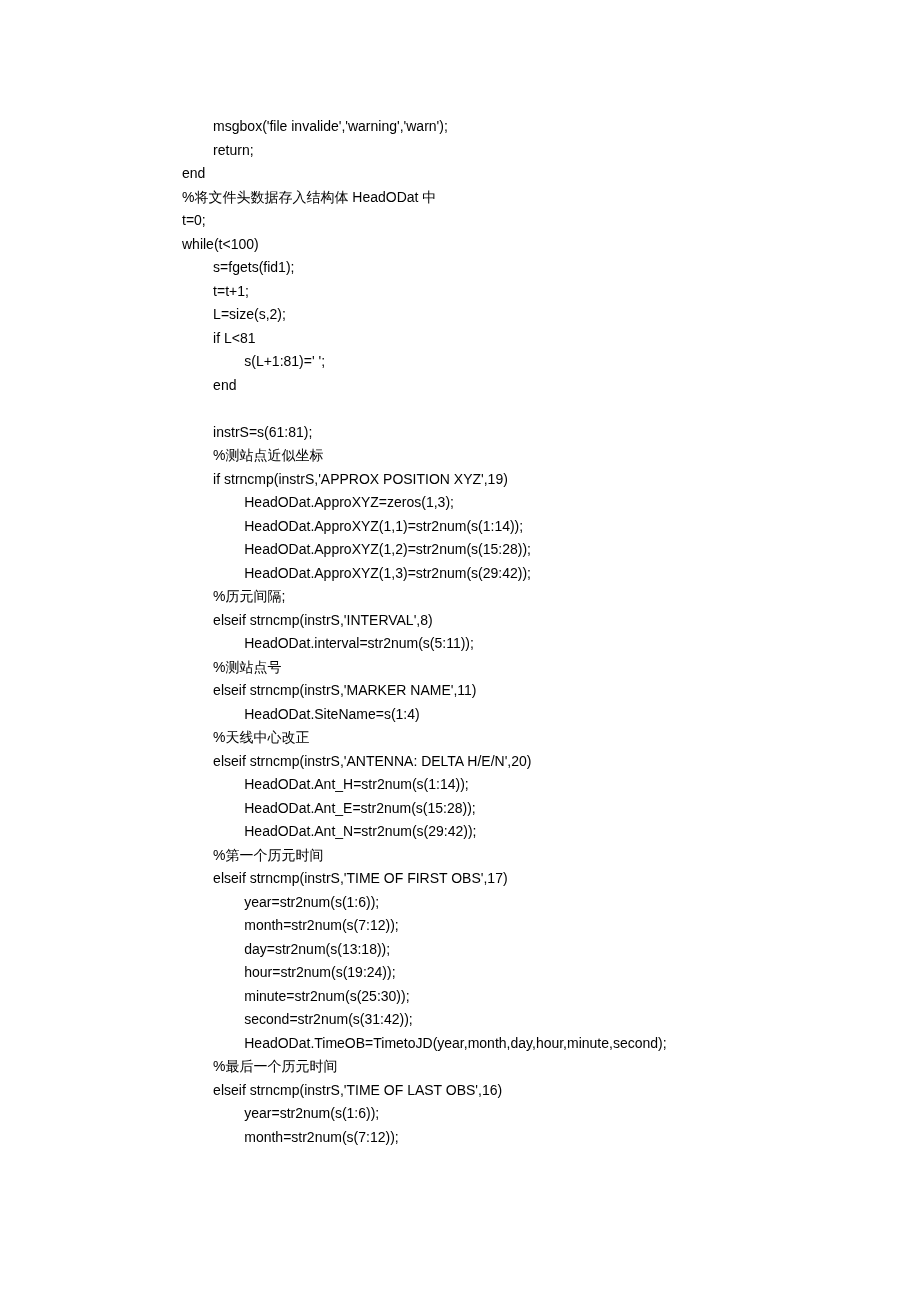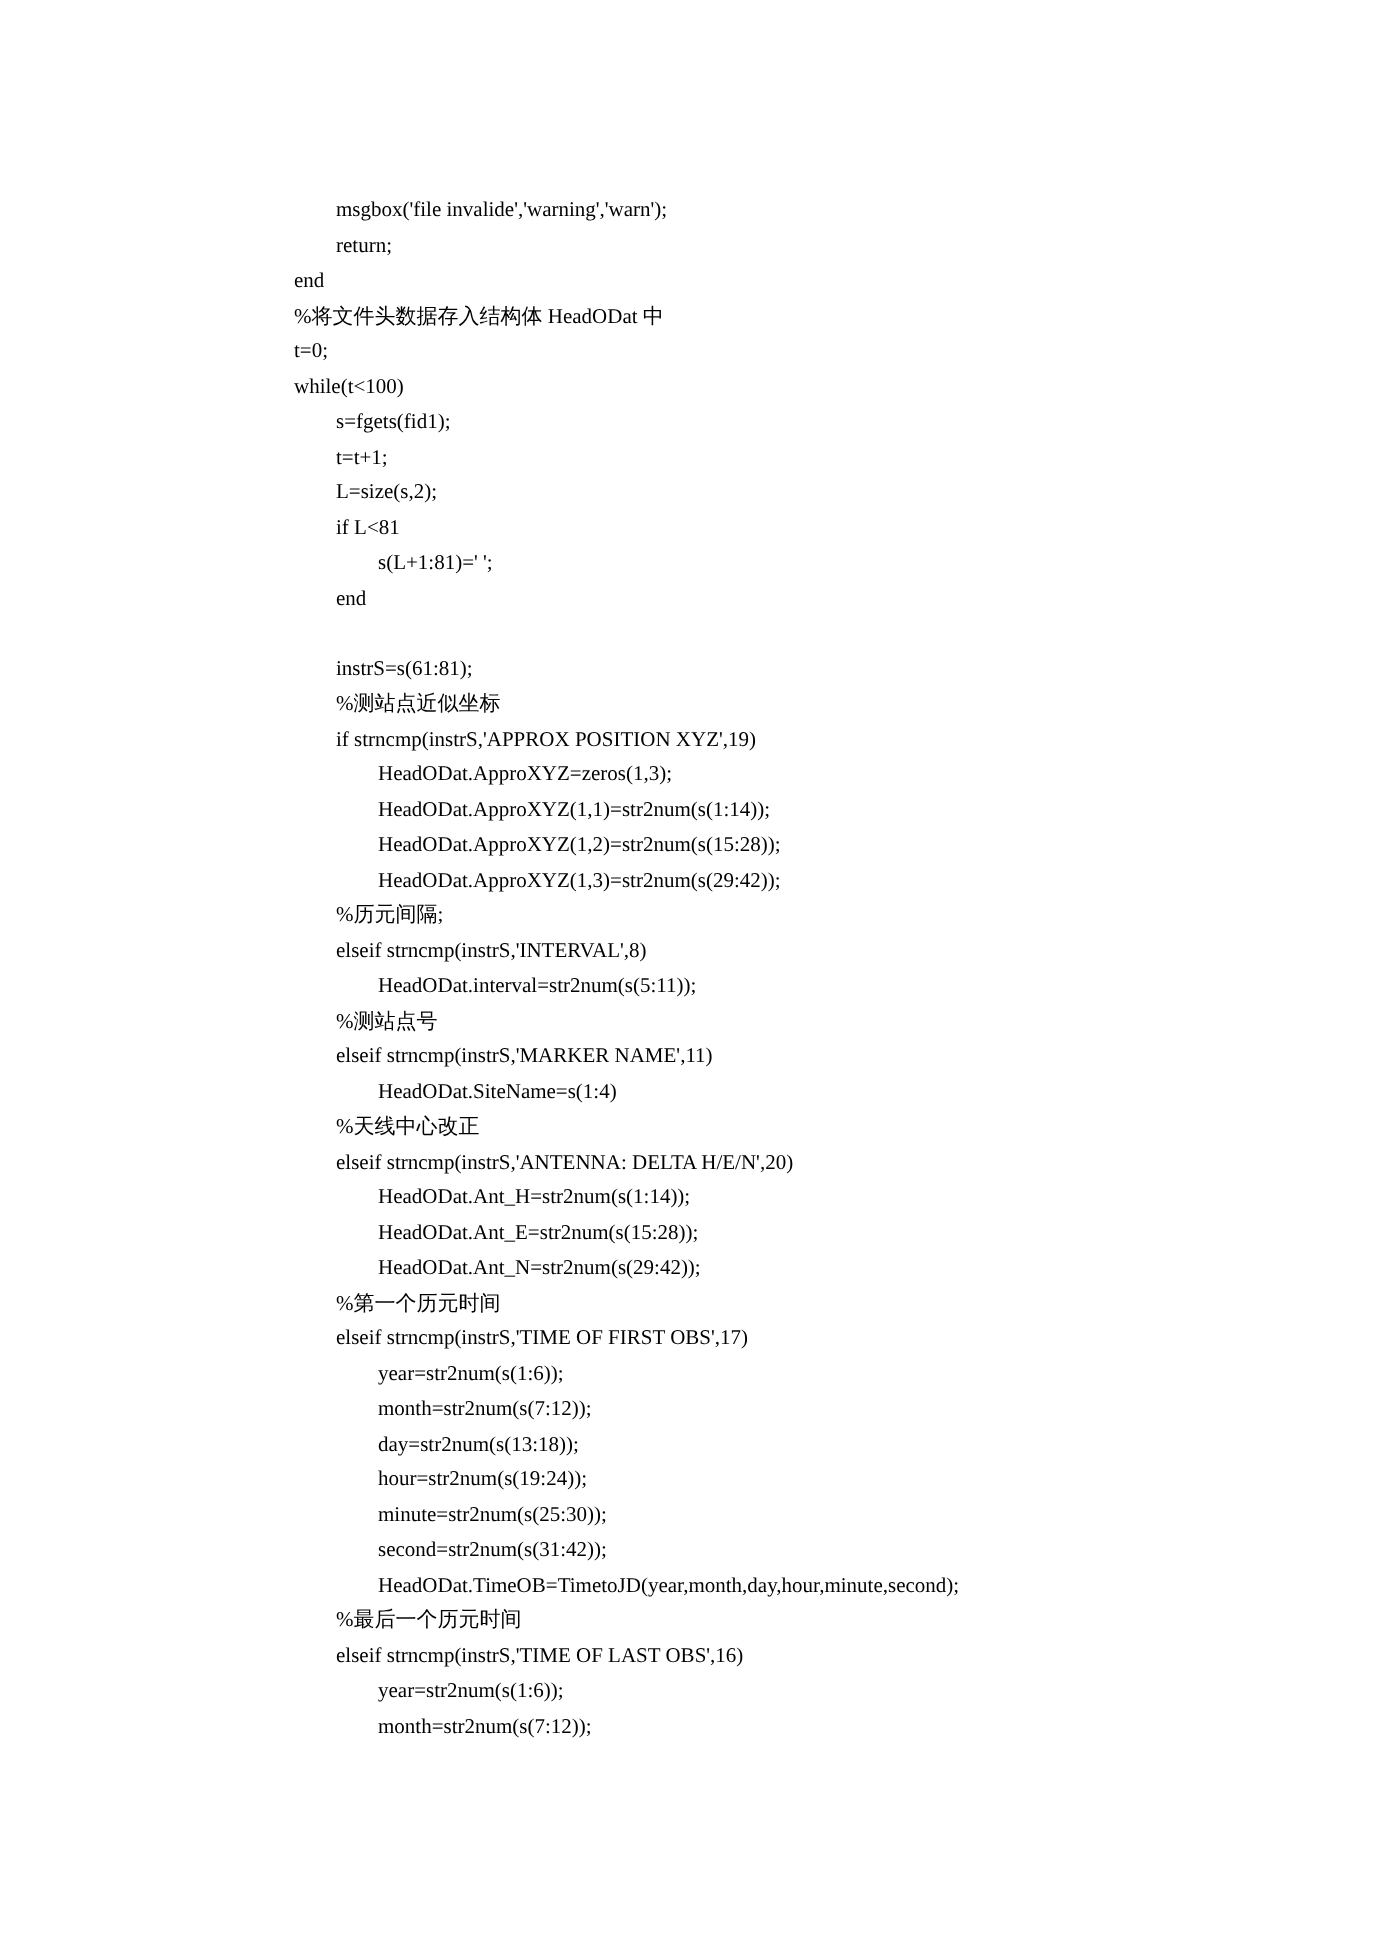--- a/index.html
+++ b/index.html
@@ -11,22 +11,22 @@
     width: 920px;
     min-height: 1302px;
     box-sizing: border-box;
     padding: 115px 0 0 182px;
     font-family: Calibri, "Segoe UI", Arial, "Microsoft YaHei", sans-serif;
     font-size: 14px;
     line-height: 23.5px;
     color: #000;
   }
   pre.code {
-    margin: 14px;
-    font-family: Liberation Serif, serif;
+    margin: 0;
+    font-family: Liberation Sans, sans-serif;
     font-size: inherit;
     line-height: inherit;
     white-space: pre;
   }
 </style>
 </head>
 <body>
 
 <pre class="code" id="code-block">        msgbox('file invalide','warning','warn');
         return;

